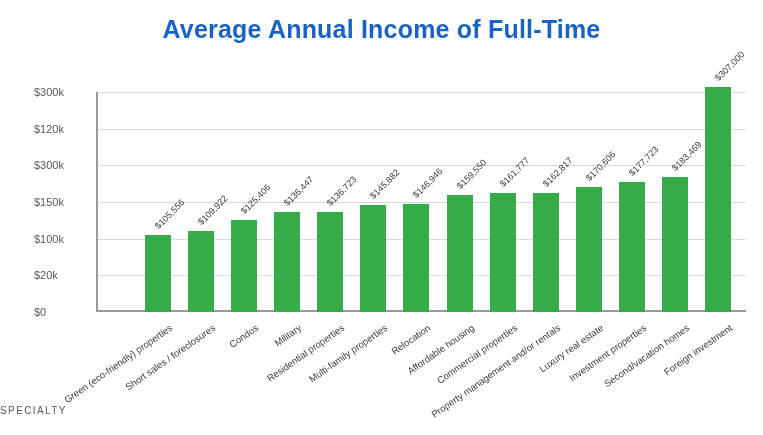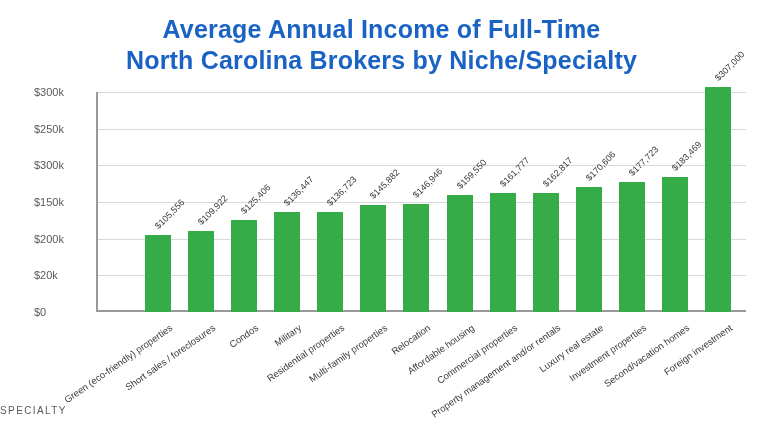--- a/index.html
+++ b/index.html
@@ -129,32 +129,31 @@
     height: 90px;
   }
 </style>
 </head>
 <body>
 
 <div class="page">
 
   <div class="title">
     <span class="line">Average Annual Income of Full-Time</span>
-    <span class="line">North Carolina Brokers by Niche/Specialty</span>
   </div>
 
   <div class="xlabel">SPECIALTY</div>
 
   <div class="ytick-wrap" id="yticks">
       <div class="ytick-label" style="top: 220px;">$0</div>
       <div class="ytick-label" style="top: 183.333px;">$20k</div>
-      <div class="ytick-label" style="top: 146.667px;">$200k</div>
+      <div class="ytick-label" style="top: 146.667px;">$100k</div>
       <div class="ytick-label" style="top: 110px;">$150k</div>
       <div class="ytick-label" style="top: 73.3333px;">$300k</div>
-      <div class="ytick-label" style="top: 36.6667px;">$250k</div>
+      <div class="ytick-label" style="top: 36.6667px;">$120k</div>
       <div class="ytick-label" style="top: 0px;">$300k</div>
     </div>
 
   <div class="plot-area">
     <div id="gridlines">
         <div class="grid-line" style="top: 183.333px;"></div>
         <div class="grid-line" style="top: 146.667px;"></div>
         <div class="grid-line" style="top: 110px;"></div>
         <div class="grid-line" style="top: 73.3333px;"></div>
         <div class="grid-line" style="top: 36.6667px;"></div>

